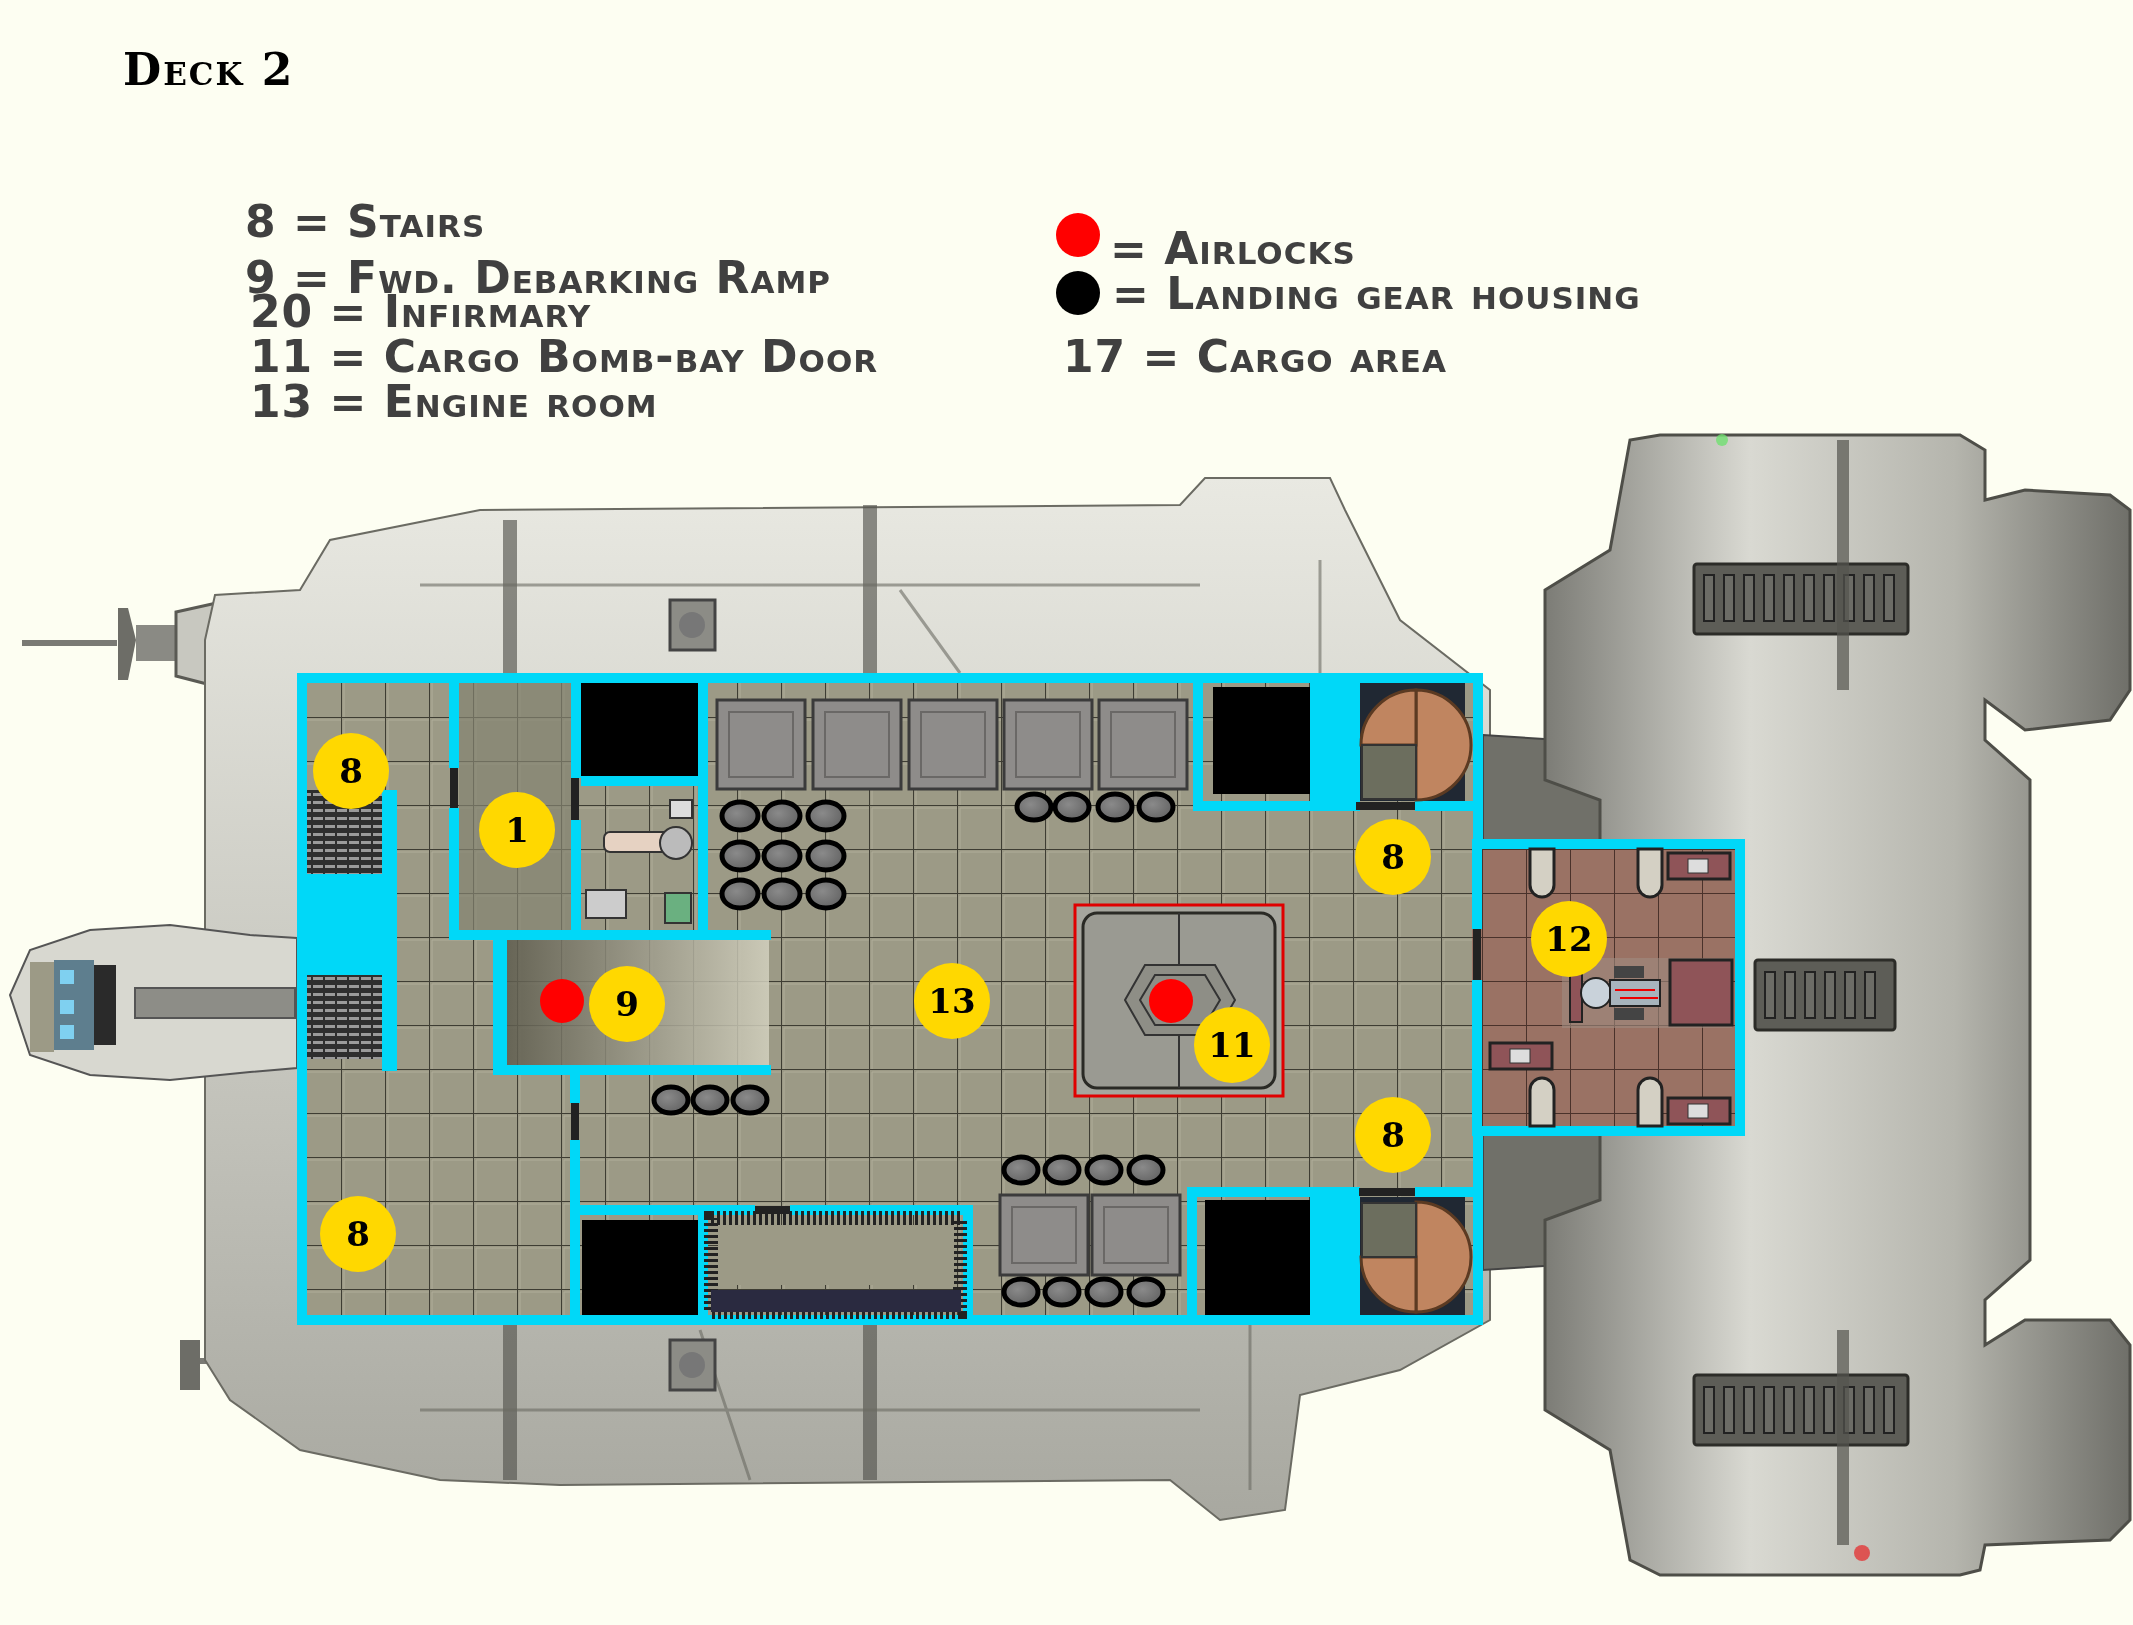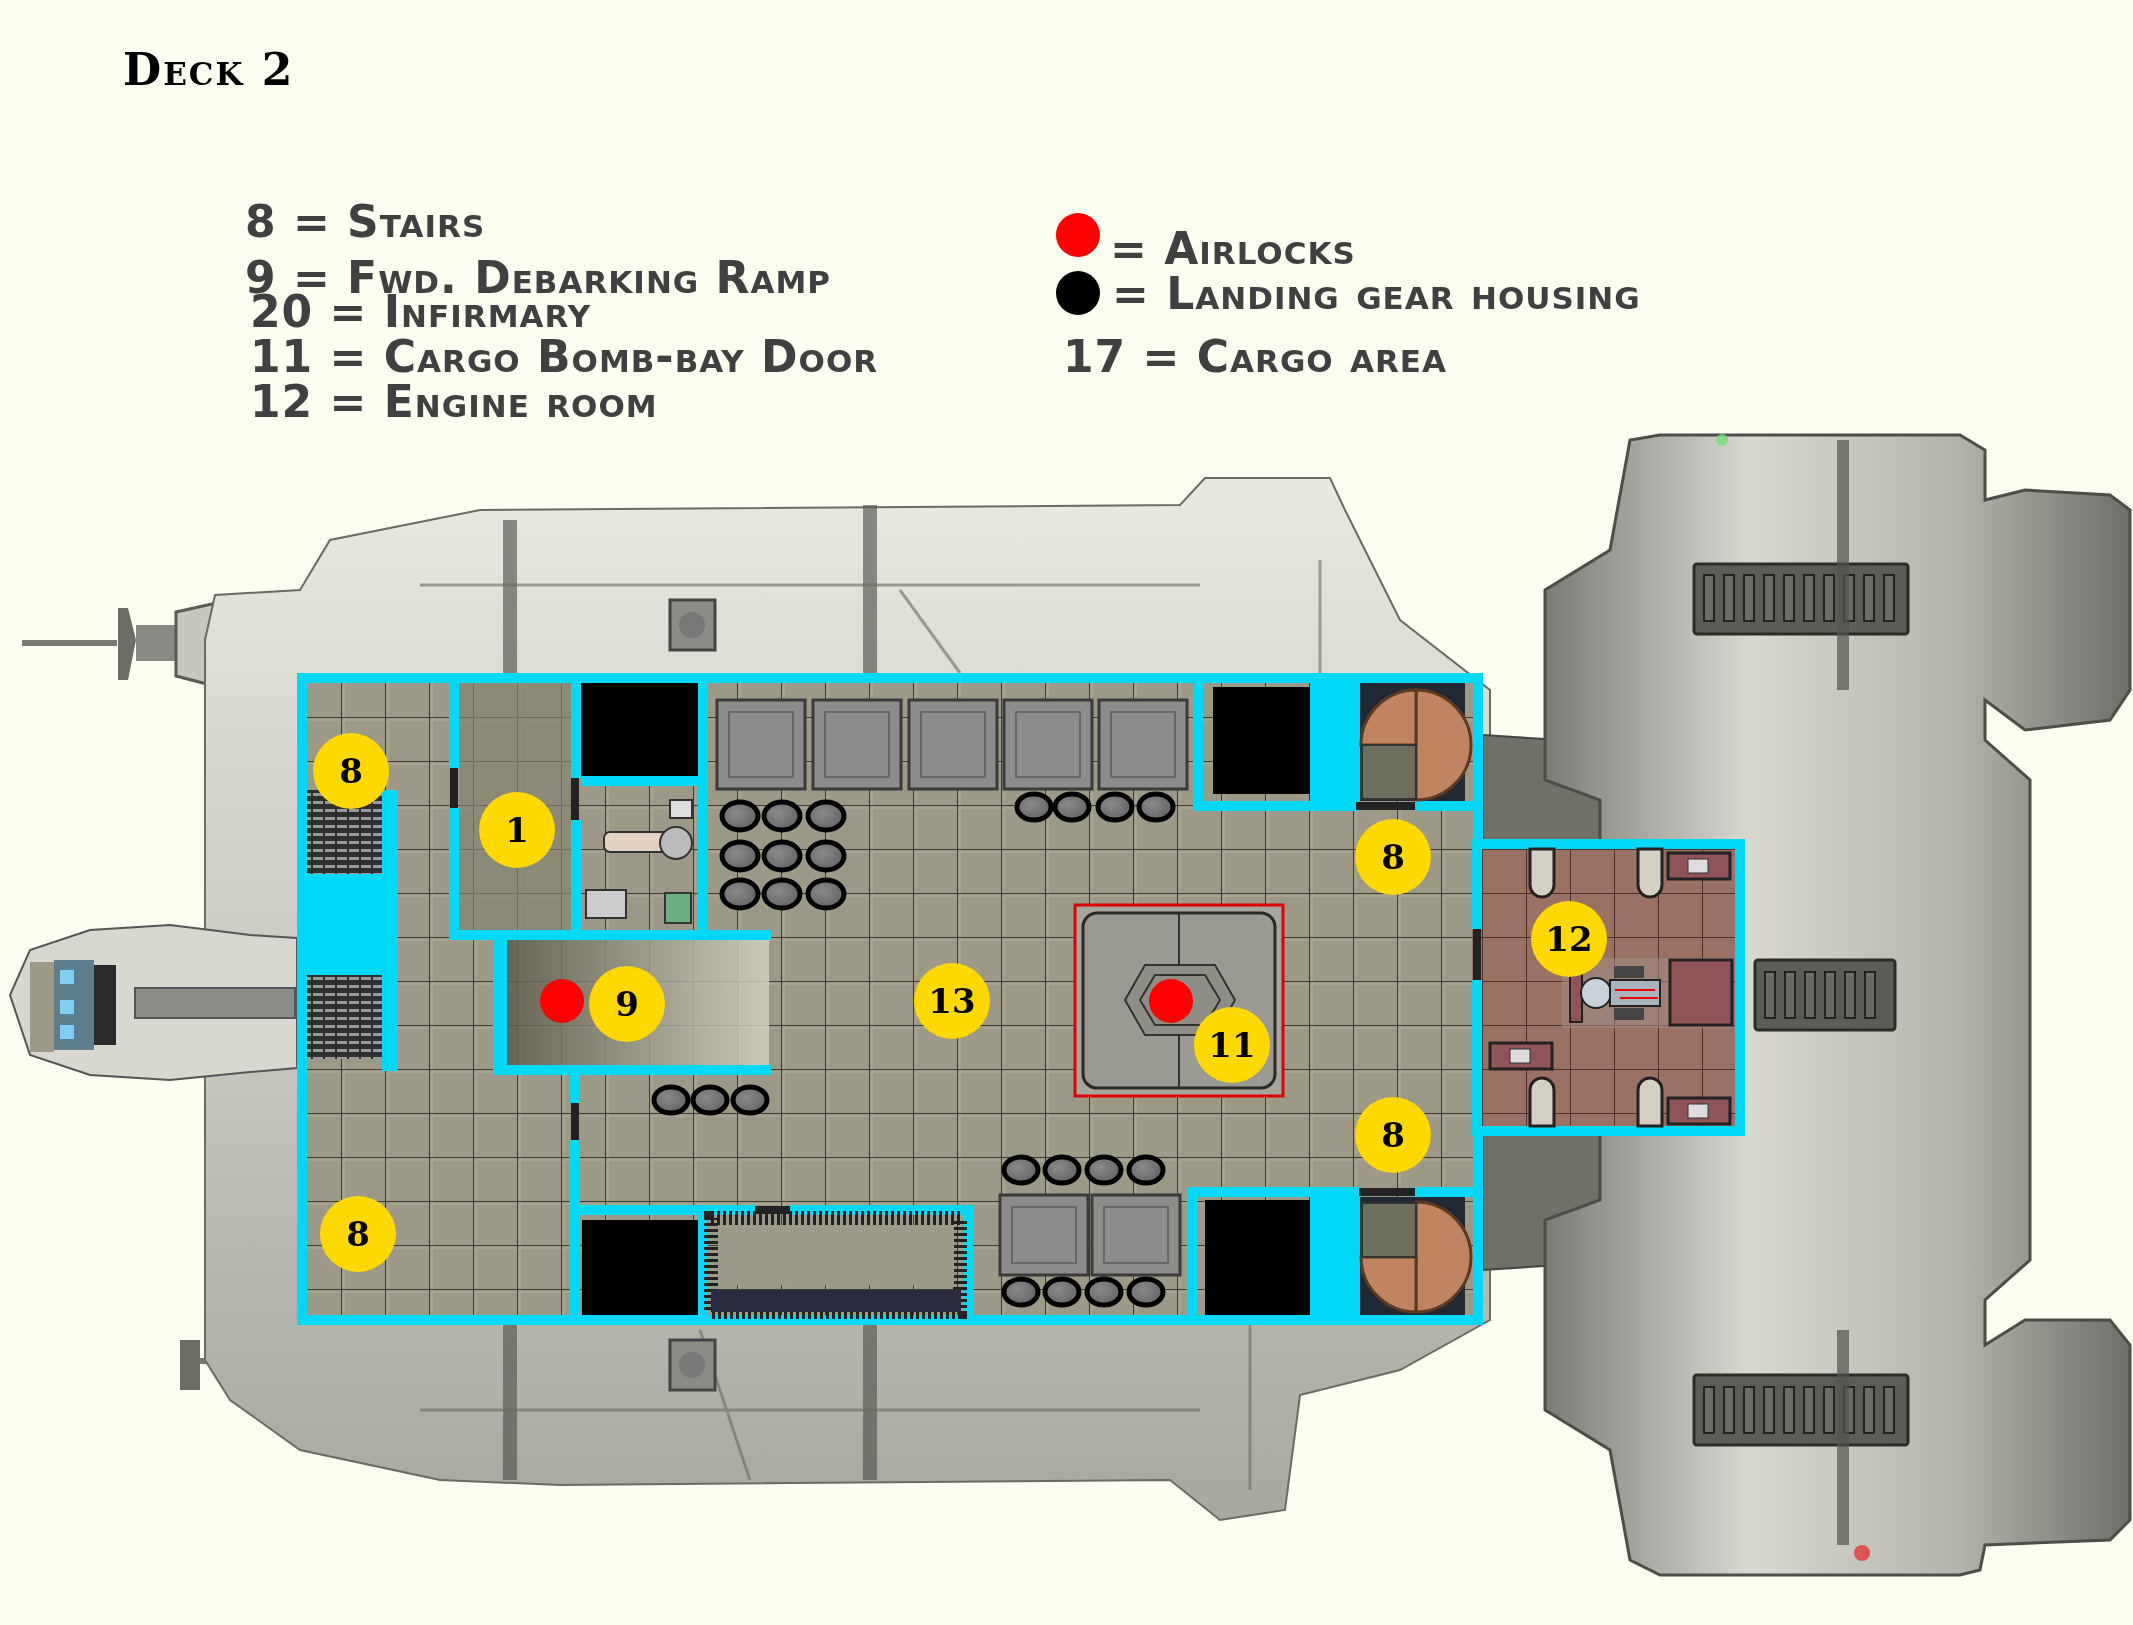--- a/index.html
+++ b/index.html
@@ -20,21 +20,21 @@
 </head>
 <body>
 
 <div class="abs title">Deck 2</div>
 
 <div>
   <div class="abs legend-item" style="left:245px;top:196px;">8 = Stairs</div>
   <div class="abs legend-item" style="left:245px;top:252px;">9 = Fwd. Debarking Ramp</div>
   <div class="abs legend-item" style="left:250px;top:286px;">20 = Infirmary</div>
   <div class="abs legend-item" style="left:250px;top:331px;">11 = Cargo Bomb-bay Door</div>
-  <div class="abs legend-item" style="left:250px;top:376px;">12 = Engine room</div>
+  <div class="abs legend-item" style="left:250px;top:376px;">13 = Engine room</div>
 </div>
 
 <div>
   <div class="abs legend-dot" style="left:1056px;top:213px;background:#FF0000;"></div>
   <div class="abs legend-item" style="left:1110px;top:210px;margin-top:13px;">= Airlocks</div>
   <div class="abs legend-dot" style="left:1056px;top:271px;background:#000;"></div>
   <div class="abs legend-item" style="left:1112px;top:268px;">= Landing gear housing</div>
   <div class="abs legend-item" style="left:1063px;top:331px;">17 = Cargo area</div>
 </div>
 

